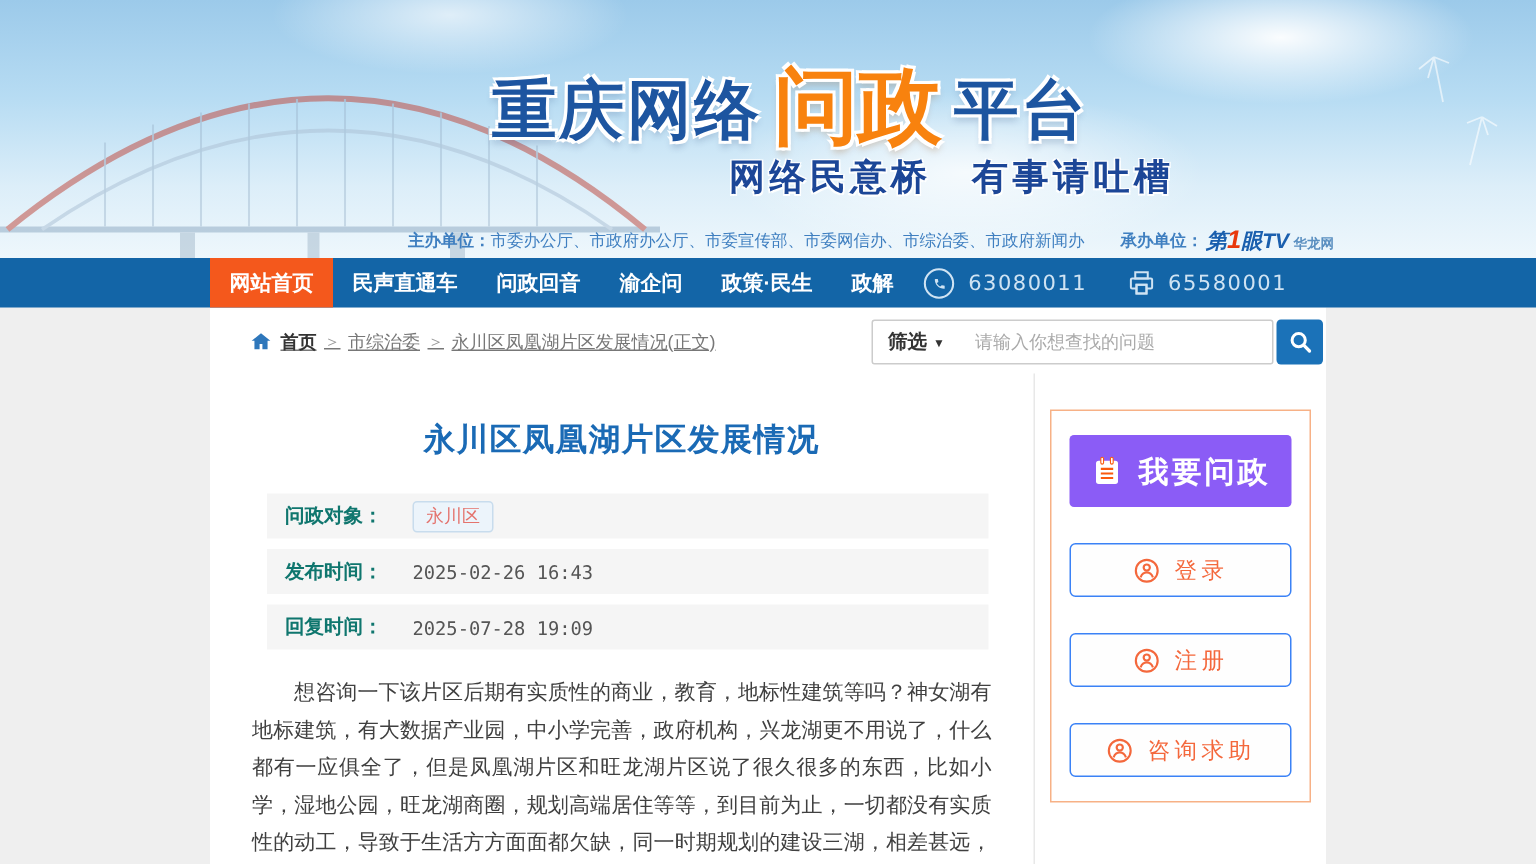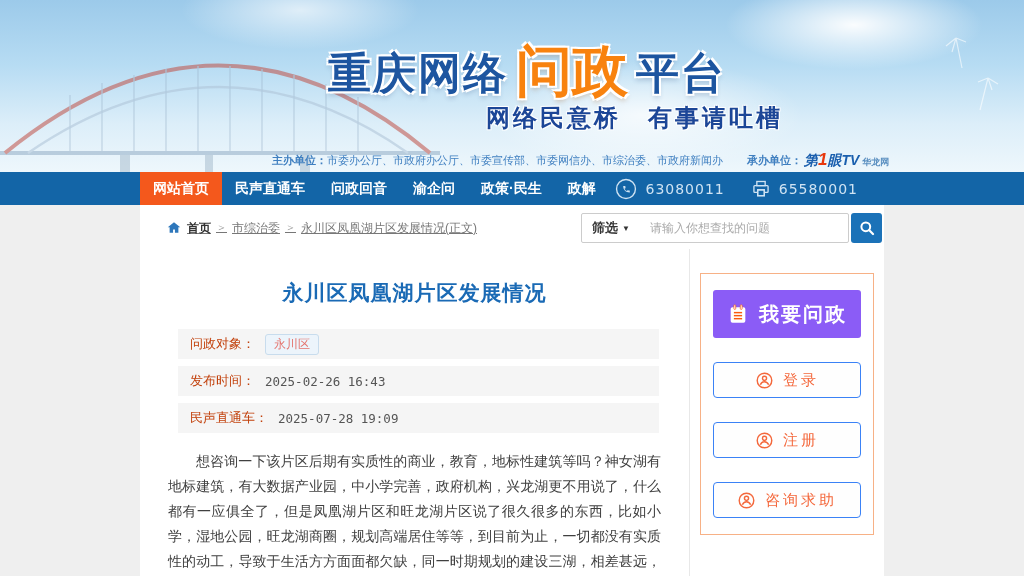--- a/index.html
+++ b/index.html
@@ -56,21 +56,21 @@
   .caret { font-size:8px; color:#333; }
   .search-input { flex:1; border:none; outline:none; font-size:12px; color:#444; height:26px; min-width:0; }
   .search-input::placeholder { color:#aaa; }
   .search-btn { width:31px; height:30px; margin-left:2px; background:#1b72b8; border:none; border-radius:3px; display:flex; align-items:center; justify-content:center; cursor:pointer; }
 
   .article-row { display:flex; height:327px; }
   .main-col { width:550px; padding:8px 28px 0 28px; border-right:1px solid #e8e8e8; }
   .article-title { text-align:center; color:#1a6ab5; font-size:21px; font-weight:bold; margin:22px 0 22px 0; letter-spacing:1px; }
 
   .meta-row { background:#f5f5f5; min-height:30px; display:flex; align-items:center; margin:0 2px 7px 10px; padding:4px 12px; font-size:13px; }
-  .meta-label { font-weight:normal; color:#c2410c; margin-right:10px; white-space:nowrap; font-family:"Liberation Serif", serif; }
+  .meta-label { font-weight:bold; color:#0f766e; margin-right:20px; white-space:nowrap; font-family:"Liberation Serif", serif; }
   .meta-val { color:#555; font-family:"DejaVu Sans Mono", monospace; font-size:12.5px; }
   .meta-tag { display:inline-block; background:#ecf4fb; border:1px solid #c8dced; border-radius:3px; color:#e4736d; font-size:12px; line-height:17px; padding:1px 8px; cursor:pointer; }
 
   .article-body { margin-top:16px; font-size:14px; color:#404040; line-height:25px; text-indent:2em; text-align:justify; }
 
   
   .side-col { flex:1; padding:24px 10px 0 10px; }
   .side-card { border:1px solid #f7b186; background:#fff; padding:16px 12px 16px 12px; }
   .ask-btn { width:100%; height:48px; background:#8b5cf6; border:none; border-radius:3px; color:#fff; font-size:20px; font-weight:bold;
              display:flex; align-items:center; justify-content:center; gap:10px; cursor:pointer; letter-spacing:2px;
@@ -204,21 +204,21 @@
 
           <div class="meta-row">
             <span class="meta-label">问政对象：</span>
             <span class="meta-tag">永川区</span>
           </div>
           <div class="meta-row">
             <span class="meta-label">发布时间：</span>
             <span class="meta-val">2025-02-26 16:43</span>
           </div>
           <div class="meta-row">
-            <span class="meta-label">民声直通车：</span>
+            <span class="meta-label">回复时间：</span>
             <span class="meta-val">2025-07-28 19:09</span>
           </div>
 
           <p class="article-body">想咨询一下该片区后期有实质性的商业，教育，地标性建筑等吗？神女湖有地标建筑，有大数据产业园，中小学完善，政府机构，兴龙湖更不用说了，什么都有一应俱全了，但是凤凰湖片区和旺龙湖片区说了很久很多的东西，比如小学，湿地公园，旺龙湖商圈，规划高端居住等等，到目前为止，一切都没有实质性的动工，导致于生活方方面面都欠缺，同一时期规划的建设三湖，相差甚远，能均衡各有分部的发展嘛，既然发展理念是产城景融合发展就应该大力发展该片区，而不是期盼已久的小学等都还没有动工，一晃就是几年，时间也等不起，这边发展了，建设渝西国际开放枢纽新城，也可以更好的接驳南面的持续开发，希望各位领导重视重视。</p>
         </div>
 
         <div class="side-col">
           <div class="side-card">
             <button class="ask-btn">
               <svg width="22" height="22" viewBox="0 0 24 24">

